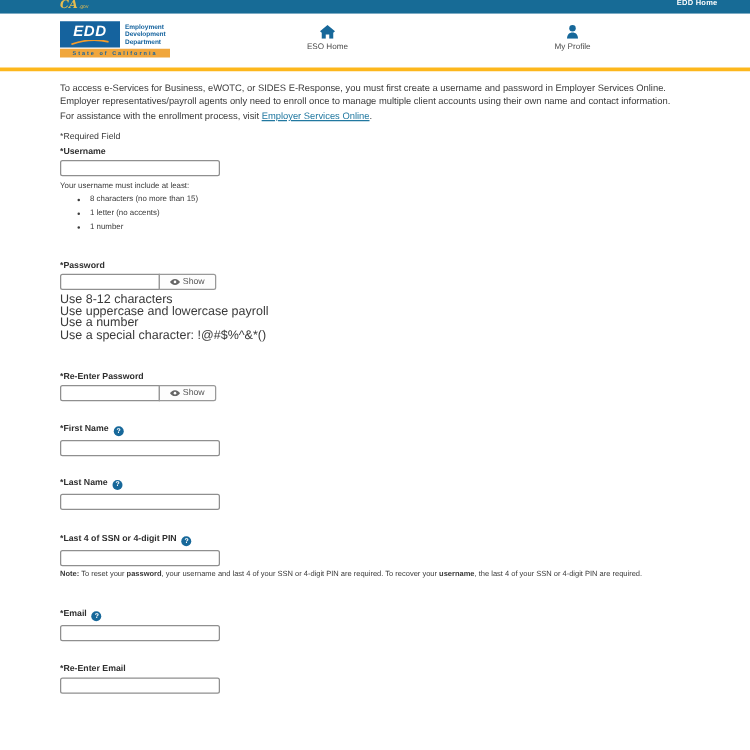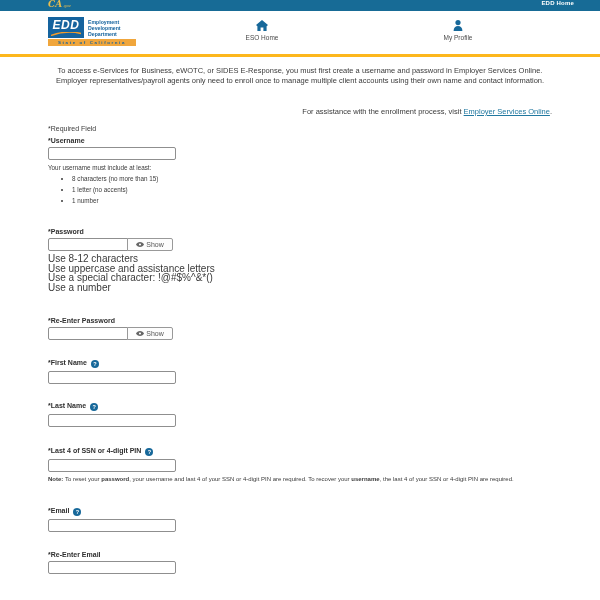--- a/index.html
+++ b/index.html
@@ -43,21 +43,21 @@
     height: 46px;
     background: #ffffff;
     position: relative;
     border-bottom: 3px solid #fdb71c;
   }
 
   
   .edd-logo { position: absolute; left: 48px; top: 6px; width: 88px; cursor: default; }
   .edd-logo-top { display: flex; }
   .edd-box {
-    width: 36px; height: 21px;
+    width: 48px; height: 21px;
     background: #15639e;
     color: #ffffff;
     display: flex; flex-direction: column;
     align-items: center; justify-content: center;
     position: relative;
   }
   .edd-acronym {
     font-weight: bold; font-style: italic;
     font-size: 12px; line-height: 11px; letter-spacing: .5px;
   }
@@ -94,22 +94,22 @@
 
   
   .content { padding: 0 48px; }
   h1.page-title {
     margin-top: 25px;
     font-size: 15.5px;
     font-weight: 400;
     color: #30353b;
     letter-spacing: .1px;
   }
-  .intro { margin-top: 9px; font-size: 7.5px; line-height: 10px; color: #3a3a3a; text-align: center; }
-  .assist { margin-top: 21px; font-size: 7.5px; color: #3a3a3a; text-align: right; }
+  .intro { margin-top: 9px; font-size: 7.5px; line-height: 10px; color: #3a3a3a; }
+  .assist { margin-top: 2px; font-size: 7.5px; color: #3a3a3a; }
   .assist a { color: #2178a0; text-decoration: underline; cursor: pointer; }
   .required-note { margin-top: 9px; font-size: 7px; color: #3a3a3a; }
 
   .field-group label.field-label {
     display: block;
     font-size: 7px;
     font-weight: bold;
     color: #2f2f2f;
   }
   .text-input {
@@ -249,23 +249,23 @@
       <button class="show-btn">
         <svg width="8" height="5" viewBox="0 0 10 6">
           <path d="M5 0 C2.7 0 .9 1.5 0 3 C.9 4.5 2.7 6 5 6 C7.3 6 9.1 4.5 10 3 C9.1 1.5 7.3 0 5 0 Z" fill="#666"></path>
           <circle cx="5" cy="3" r="1.3" fill="#fff"></circle>
         </svg>
         <span>Show</span>
       </button>
     </div>
     <div class="pwd-rules">
       <div>Use 8-12 characters</div>
-      <div>Use uppercase and assistance letters</div>
+      <div>Use uppercase and lowercase payroll</div>
+      <div>Use a number</div>
       <div>Use a special character: !@#$%^&amp;*()</div>
-      <div>Use a number</div>
     </div>
   </div>
 
   <div class="field-group g-repassword">
     <label class="field-label">*Re-Enter Password</label>
     <div class="input-row">
       <input class="text-input" type="password" value="" style="">
       <button class="show-btn">
         <svg width="8" height="5" viewBox="0 0 10 6">
           <path d="M5 0 C2.7 0 .9 1.5 0 3 C.9 4.5 2.7 6 5 6 C7.3 6 9.1 4.5 10 3 C9.1 1.5 7.3 0 5 0 Z" fill="#666"></path>

